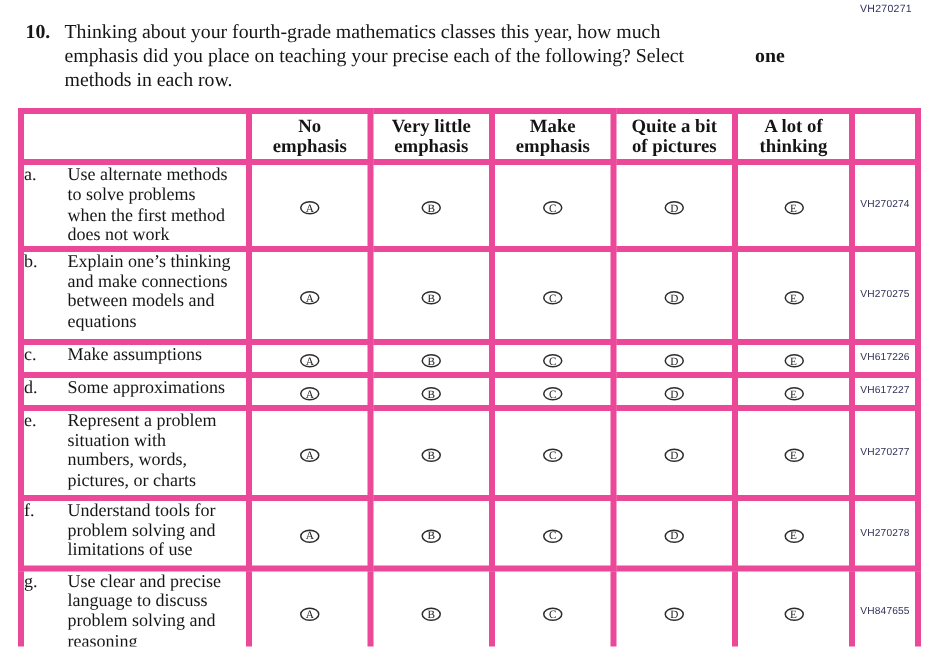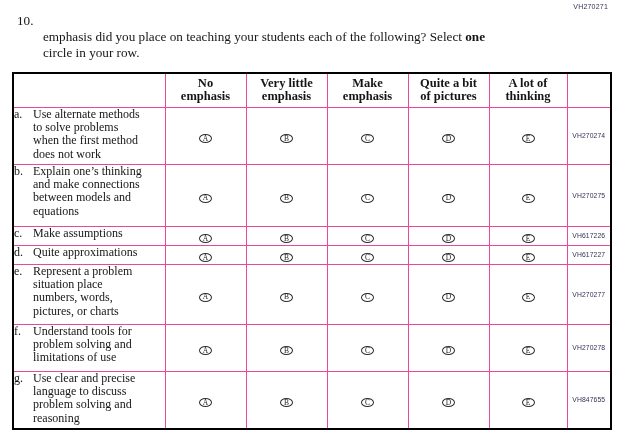--- a/index.html
+++ b/index.html
@@ -16,33 +16,33 @@
     font-family:"Liberation Sans", sans-serif;
     font-size:7px; letter-spacing:0.2px;
     color:#31315a;
   }
   .question {
     display:flex;
     margin:13px 0 0 17px;
     font-size:13.2px;
     line-height:16px;
   }
-  .qnum { font-weight:normal; width:26px; flex:none; }
+  .qnum { font-weight:bold; width:26px; flex:none; }
   .qtext { width:555px; }
-  .qtext .bold { font-weight:bold; }
+  .qtext .bold { font-weight:bold;margin-left:44px; }
 
   table.grid {
     border-collapse:collapse;
     table-layout:fixed;
     width:598px;
     margin:11px 0 0 12px;
     border:2px solid #000;
   }
   table.grid td, table.grid th {
-    border:1px solid #ec4899;
+    border:4px solid #ec4899;
     padding:0;
     overflow:hidden;
   }
   .col-stem { width:152px; }
   .col-opt  { width:81px; }
   .col-opt5 { width:78px; }
   .col-code { width:44px; }
 
   th.head-cell, td.opt-cell, td.code-cell { border-left:2px solid #000; }
   thead th { border-bottom:3px solid #000; }
@@ -58,21 +58,21 @@
     padding:2px 1px;
   }
   td.stem-cell {
     vertical-align:top;
     padding:2px 3px 1px 4px;
     font-size:12px;
     line-height:13.4px;
   }
   .stem-wrap { display:flex; }
   .stem-letter { width:19px; flex:none; }
-  .stem-text { white-space:pre-line; flex:1; }
+  .stem-text { white-space:pre-line; flex:1;margin-left:10px; }
 
   td.opt-cell { text-align:center; vertical-align:middle; }
   .bubble {
     display:inline-flex;
     align-items:center;
     justify-content:center;
     width:13px; height:9px;
     border:1px solid #2d2d2d;
     border-radius:50%;
     font-size:7.5px;
@@ -91,23 +91,23 @@
     padding:0 1px;
   }
 </style>
 </head>
 <body>
 
 <div class="page-code">VH270271</div>
 
 <div class="question">
   <div class="qnum">10.</div>
-  <div class="qtext"><br>
-    <span>emphasis did you place on teaching your students each of the following? Select </span><span class="bold">one</span><br>
-    <span>circle in your row.</span>
+  <div class="qtext"><span>Thinking about your fourth-grade mathematics classes this year, how much</span><br>
+    <span>emphasis did you place on teaching your precise each of the following? Select </span><span class="bold">one</span><br>
+    <span>methods in each row.</span>
   </div>
 </div>
 
 <table class="grid">
   <colgroup>
     <col class="col-stem">
       <col class="col-opt">
       <col class="col-opt">
       <col class="col-opt">
       <col class="col-opt">
@@ -176,36 +176,36 @@
       <td class="opt-cell"><span class="bubble">B</span></td>
       <td class="opt-cell"><span class="bubble">C</span></td>
       <td class="opt-cell"><span class="bubble">D</span></td>
       <td class="opt-cell"><span class="bubble">E</span></td>
       <td class="code-cell">VH617226</td>
     </tr>
     <tr style="height:16px">
       <td class="stem-cell">
         <div class="stem-wrap">
           <span class="stem-letter">d.</span>
-          <span class="stem-text">Quite approximations</span>
+          <span class="stem-text">Some approximations</span>
         </div>
       </td>
       <td class="opt-cell"><span class="bubble">A</span></td>
       <td class="opt-cell"><span class="bubble">B</span></td>
       <td class="opt-cell"><span class="bubble">C</span></td>
       <td class="opt-cell"><span class="bubble">D</span></td>
       <td class="opt-cell"><span class="bubble">E</span></td>
       <td class="code-cell">VH617227</td>
     </tr>
     <tr style="height:60px">
       <td class="stem-cell">
         <div class="stem-wrap">
           <span class="stem-letter">e.</span>
           <span class="stem-text">Represent a problem
-situation place
+situation with
 numbers, words,
 pictures, or charts</span>
         </div>
       </td>
       <td class="opt-cell"><span class="bubble">A</span></td>
       <td class="opt-cell"><span class="bubble">B</span></td>
       <td class="opt-cell"><span class="bubble">C</span></td>
       <td class="opt-cell"><span class="bubble">D</span></td>
       <td class="opt-cell"><span class="bubble">E</span></td>
       <td class="code-cell">VH270277</td>

